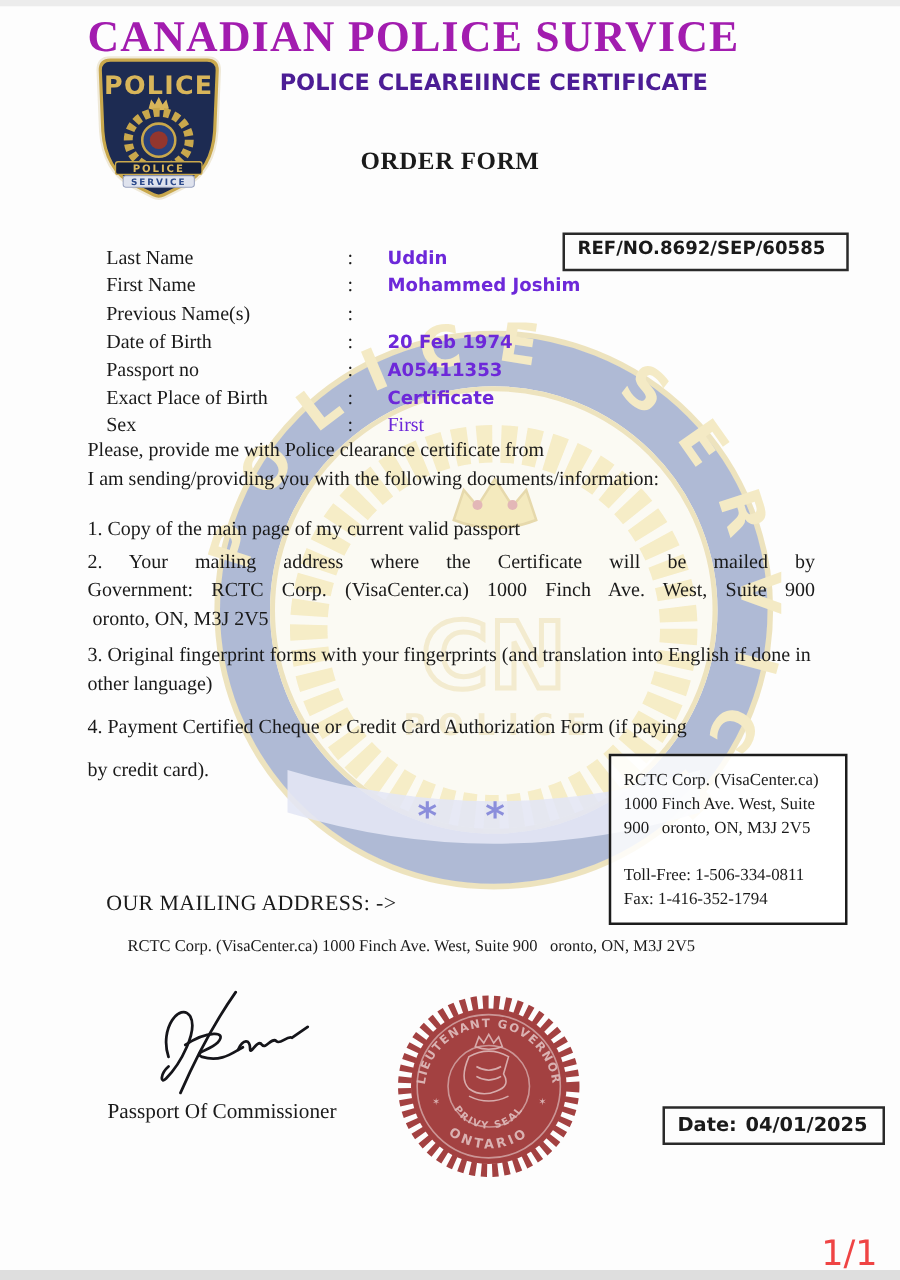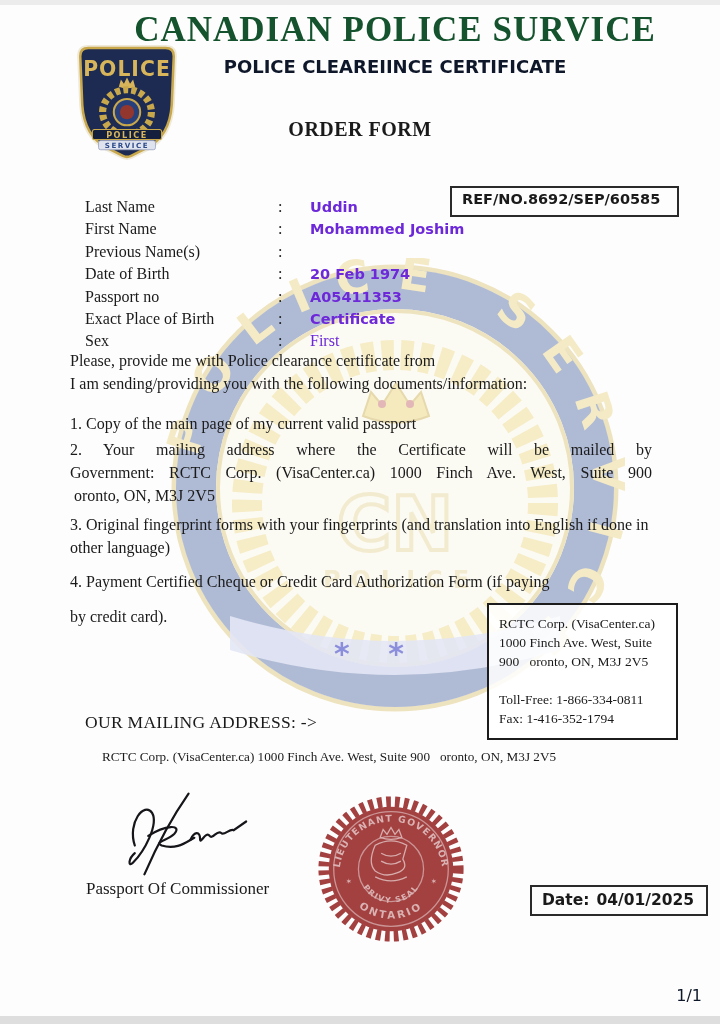--- a/index.html
+++ b/index.html
@@ -9,25 +9,25 @@
   .edge-bottom{position:absolute;left:0;bottom:0;width:720px;height:8px;background:#dedede;}
   .page{position:absolute;inset:0;}
 
   
   .watermark{position:absolute;left:165px;top:258px;width:460px;height:460px;opacity:.42;pointer-events:none;}
   .asterisks{position:absolute;left:334px;top:636px;font-family:"DejaVu Sans",sans-serif;
              font-weight:bold;font-size:30px;color:#8b8edb;letter-spacing:14px;}
 
   
   .badge{position:absolute;left:70px;top:44px;width:114px;height:122px;}
-  .title{position:absolute;left:70px;right:0;top:10px;text-align:center;
+  .title{position:absolute;left:70px;right:0;top:10px;text-align:left;
          font-family:"Liberation Serif",serif;font-weight:700;font-size:35px;
-         color:#14532d;letter-spacing:1px;}
+         color:#a21caf;letter-spacing:1px;}
   .subtitle{position:absolute;left:70px;right:0;top:56px;text-align:center;
-            font-family:"DejaVu Sans",sans-serif;font-weight:700;font-size:18px;color:#0f172a;}
+            font-family:"DejaVu Sans",sans-serif;font-weight:700;font-size:18px;color:#4c1d95;}
   .orderform{position:absolute;left:0;right:0;top:118px;text-align:center;
              font-weight:700;font-size:20px;letter-spacing:.5px;}
 
   
   .refbox{position:absolute;left:450px;top:186px;width:215px;height:21px;border:2px solid #2a2a2a;
           padding:3px 0 3px 10px;font-family:"DejaVu Sans",sans-serif;font-weight:700;font-size:14.5px;}
   .datebox{position:absolute;left:530px;top:885px;border:2px solid #2a2a2a;padding:4px 12px 5px 10px;
            font-family:"DejaVu Sans",sans-serif;font-weight:700;font-size:15.5px;white-space:nowrap;text-align:center;}
   .datebox .lbl{margin-right:7px;}
 
@@ -57,21 +57,21 @@
   
   .mailhead{position:absolute;left:85px;top:712px;font-size:17.5px;letter-spacing:.3px;}
   .mailaddr{position:absolute;left:70px;top:749px;font-size:13.2px;margin-left:32px;}
 
   
   .sigsvg{position:absolute;left:103px;top:786px;width:150px;height:96px;}
   .siglabel{position:absolute;left:86px;top:879px;font-size:17px;}
   .seal{position:absolute;left:312px;top:790px;width:158px;height:158px;}
 
   .pageindicator{position:absolute;right:18px;top:986px;font-family:"DejaVu Sans",sans-serif;
-                 font-size:16px;color:#0f172a;}
+                 font-size:28px;color:#ef4444;}
   svg text{font-family:"DejaVu Sans",sans-serif;}
 </style>
 </head>
 <body>
 
 <div class="page">
   <div class="edge-top"></div>
 
   <svg class="watermark" viewBox="0 0 460 460" aria-hidden="true">
     <defs>
@@ -165,21 +165,21 @@
   </div>
   <div class="textline item3">3. Original fingerprint forms with your fingerprints (and translation into English if done in other language)</div>
   <div class="textline item4a">4. Payment Certified Cheque or Credit Card Authorization Form (if paying</div>
   <div class="textline item4b">by credit card).</div>
 
   <div class="contactbox">
     <div>RCTC Corp. (VisaCenter.ca)</div>
     <div>1000 Finch Ave. West, Suite</div>
     <div>900&nbsp;&nbsp;&nbsp;oronto, ON, M3J 2V5</div>
     <div class="gap"></div>
-    <div>Toll-Free: 1-866-334-0811</div>
+    <div>Toll-Free: 1-506-334-0811</div>
     <div>Fax: 1-416-352-1794</div>
   </div>
 
   <div class="mailhead">OUR MAILING ADDRESS: -&gt;</div>
   <div class="mailaddr">RCTC Corp. (VisaCenter.ca) 1000 Finch Ave. West, Suite 900&nbsp;&nbsp;&nbsp;oronto, ON, M3J 2V5</div>
 
   <svg class="sigsvg" viewBox="0 0 150 100" aria-hidden="true">
     <g fill="none" stroke="#15151a" stroke-width="2.3" stroke-linecap="round">
       <path d="M86,8 C72,28 54,60 40,92"></path>
       <path d="M30,62 C22,38 40,16 48,28 C55,40 40,68 28,80 C23,85 23,76 30,70"></path>

